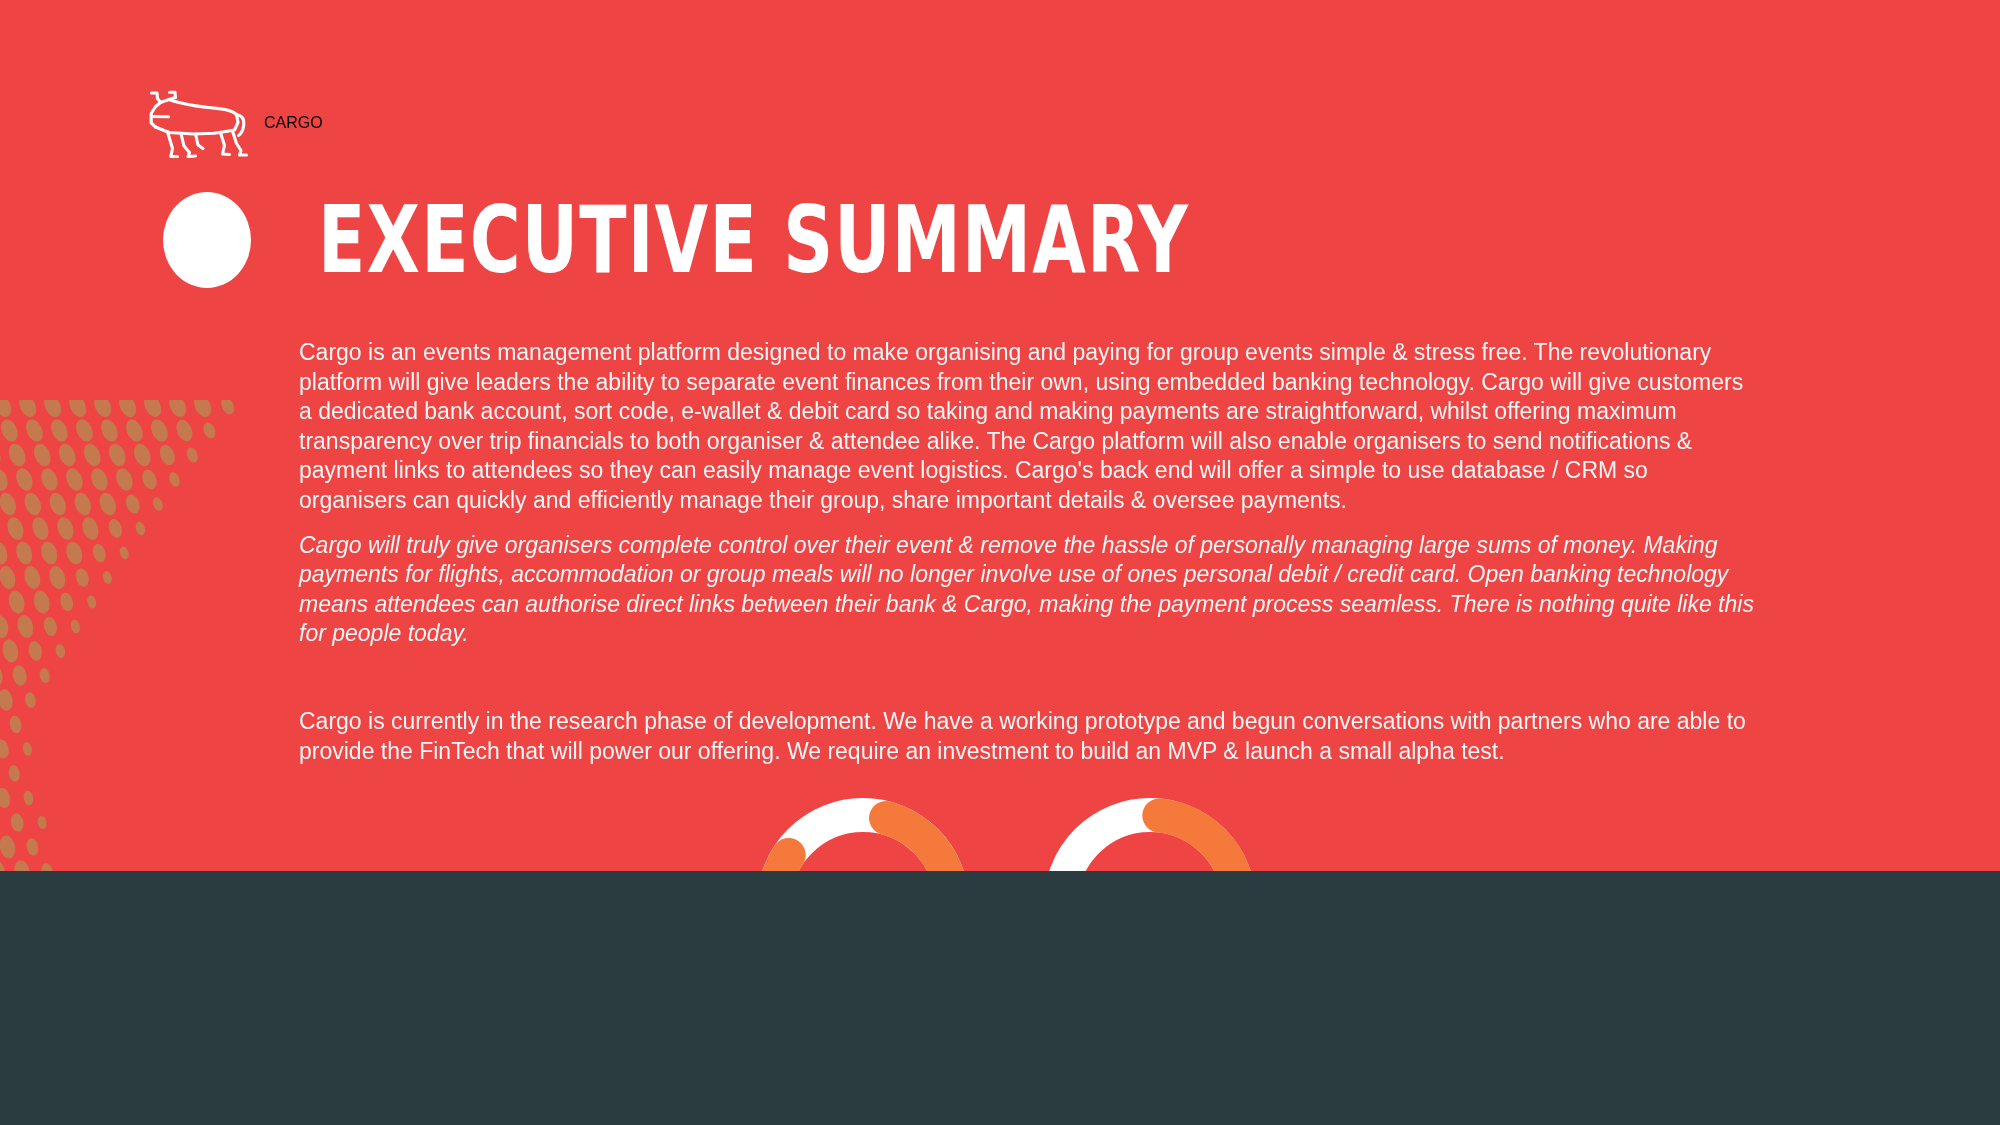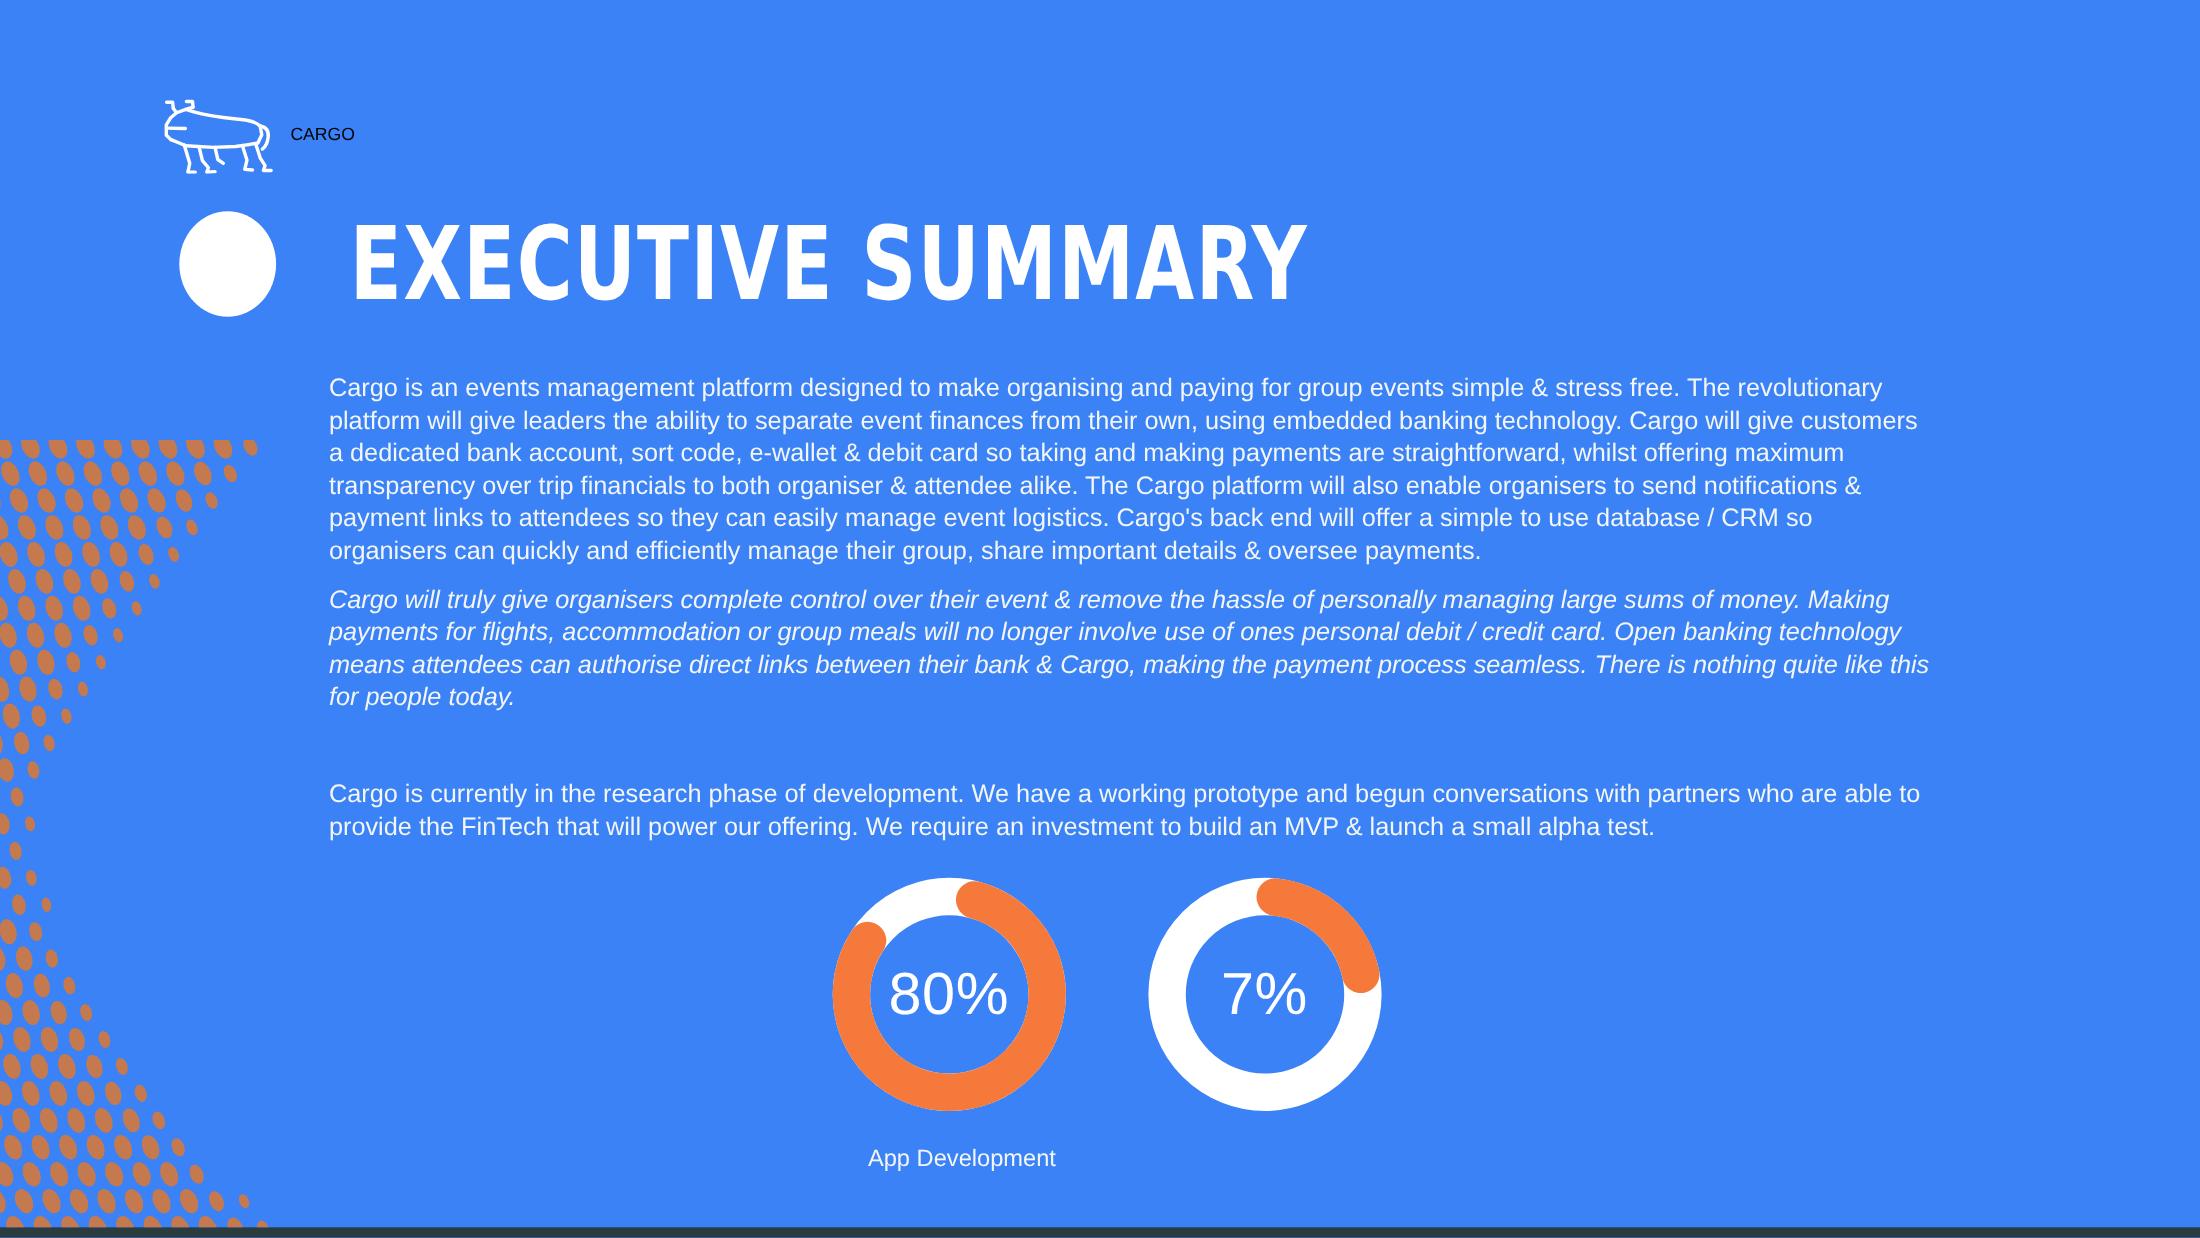--- a/index.html
+++ b/index.html
@@ -6,22 +6,22 @@
     margin: 0;
     padding: 0;
     background: #2b3c40;
   }
   body {
     font-family: "Liberation Sans", sans-serif;
   }
   #slide {
     position: relative;
     width: 2000px;
-    height: 1116px;
-    background: #3b82f6;
+    height: 871px;
+    background: #ef4444;
     overflow: hidden;
   }
 
   
   #dots {
     position: absolute;
     left: 0;
     top: 400px;
     width: 300px;
     height: 725px;

